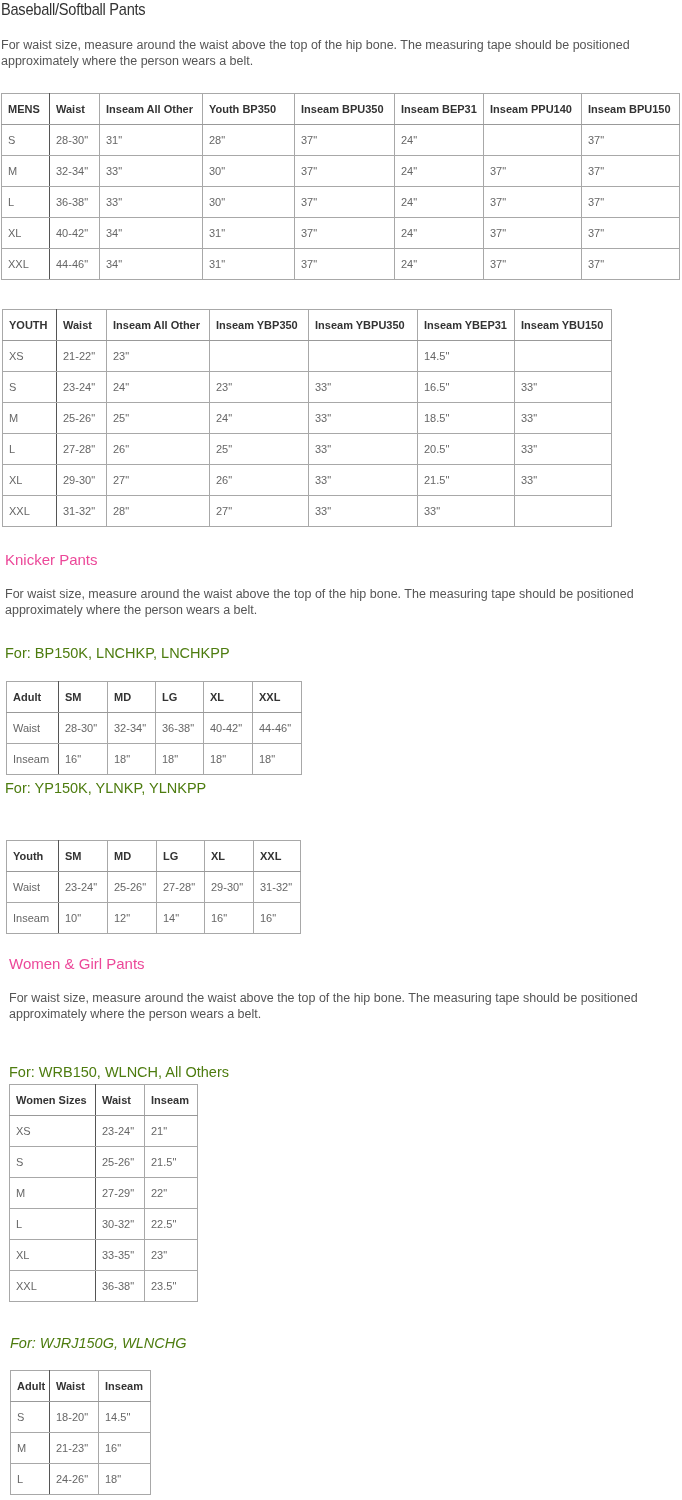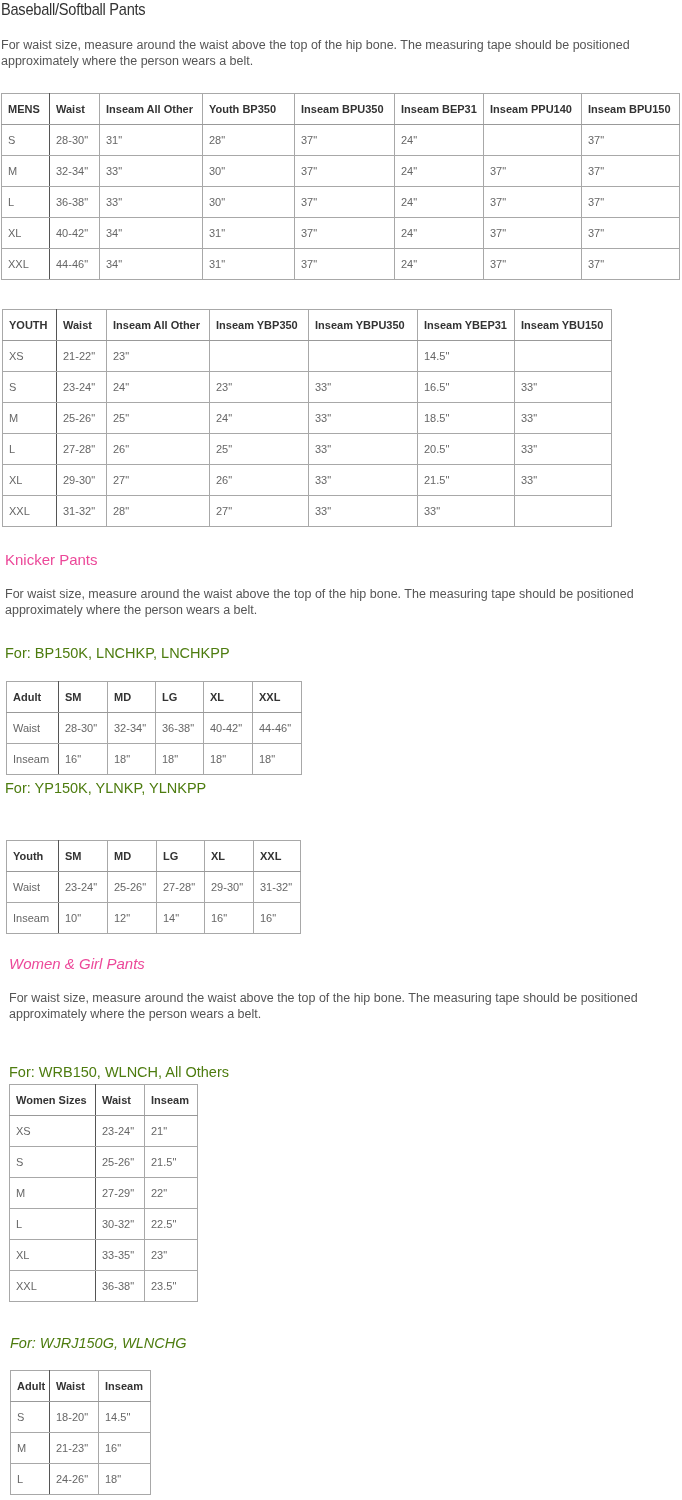--- a/index.html
+++ b/index.html
@@ -269,21 +269,21 @@
         <td>Inseam</td>
         <td>10"</td>
         <td>12"</td>
         <td>14"</td>
         <td>16"</td>
         <td>16"</td>
       </tr>
     </tbody>
   </table>
 
-<div class="abs section-title" style="left:9px; top:955px;font-style:italic;">Women &amp; Girl Pants</div>
+<div class="abs section-title" style="left:9px; top:955px;">Women &amp; Girl Pants</div>
 <div class="abs para" style="left:9px; top:990px;">For waist size, measure around the waist above the top of the hip bone. The measuring tape should be positioned approximately where the person wears a belt.</div>
 <div class="abs for-title" style="left:9px; top:1049px;margin-top:15px;">For: WRB150, WLNCH, All Others</div>
 
 <table class="sz" style="left:9px; top:1084px; width:188px;">
     <colgroup>
       <col style="width: 86px;">
       <col style="width: 49px;">
       <col style="width: 53px;">
     </colgroup>
     <thead>

